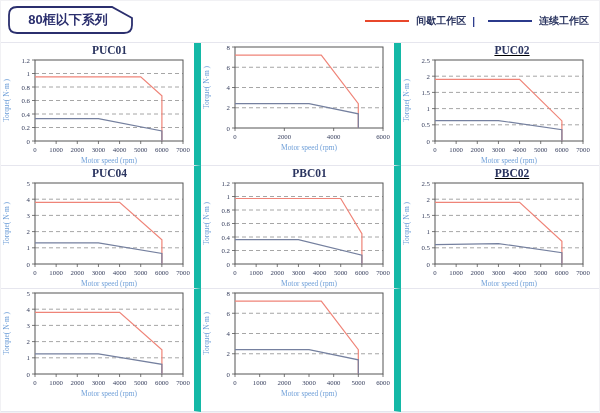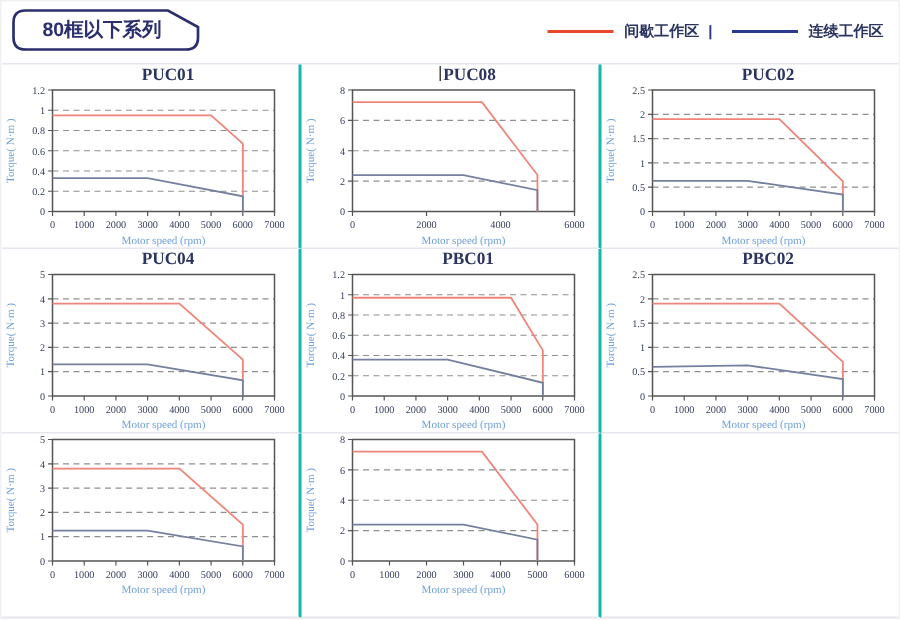--- a/index.html
+++ b/index.html
@@ -20,22 +20,22 @@
     position:absolute;right:10px;top:13px;display:flex;align-items:center;
     font-size:10px;font-weight:bold;color:#2b3560;
   }
   .legend-line{display:inline-block;width:44px;height:2px;margin:0 7px;}
   .legend-sep{margin:0 6px;color:#2b3a8c;font-weight:bold;}
   
   #charts-grid{
     display:grid;grid-template-columns:200px 200px 198px;grid-auto-rows:123px;
     border-top:1px solid #e6e6ee;width:100%;
   }
-  .cell{border-right:2px solid #14b8a6;border-bottom:1px solid #e6e6ee;padding-top:1px;box-sizing:border-box;}
-  .cell:nth-child(3n){border-right:none;}
+  .cell{border-right:7px solid #14b8a6;border-bottom:1px solid #e6e6ee;padding-top:1px;box-sizing:border-box;}
+  .cell:nth-child(3n){border-right:none;text-decoration:underline;}
   .chart-title{
     text-align:center;position:relative;left:12px;height:13px;line-height:13px;
     font-family:"Liberation Serif",serif;font-weight:bold;font-size:11.5px;color:#2b3560;
   }
   .cursor{display:inline-block;width:1px;height:10px;background:#444;margin-right:1px;vertical-align:-1px;}
   svg text.tick{font-family:"Liberation Serif",serif;font-size:6.8px;fill:#39415f;}
   svg text.axis-label{font-family:"Liberation Serif",serif;font-size:7.4px;fill:#6f9fd8;}
 </style>
 </head>
 <body>
@@ -92,21 +92,21 @@
           <text x="139.71428571428572" y="95" text-anchor="middle" class="tick">5000</text>
           <line x1="160.85714285714283" y1="84" x2="160.85714285714283" y2="87" stroke="#555555" stroke-width="0.8"></line>
           <text x="160.85714285714283" y="95" text-anchor="middle" class="tick">6000</text>
           <line x1="182" y1="84" x2="182" y2="87" stroke="#555555" stroke-width="0.8"></line>
           <text x="182" y="95" text-anchor="middle" class="tick">7000</text>
           <polyline points="34.0,19.9 139.7,19.9 160.9,38.8 160.9,84.0" fill="none" stroke="#ef8478" stroke-width="1.2"></polyline>
           <polyline points="34.0,61.7 97.4,61.7 160.9,73.9 160.9,84.0" fill="none" stroke="#75809f" stroke-width="1.2"></polyline>
           <text x="108" y="105.5" text-anchor="middle" class="axis-label">Motor speed (rpm)</text>
           <text x="8" y="43.5" text-anchor="middle" class="axis-label" transform="rotate(-90 8 43.5)">Torque( N·m )</text>
         </svg></div>
-      <div class="cell"><div class="chart-title"><span class="cursor"></span>PUC08</div><svg width="192" height="108">
+      <div class="cell"><svg width="192" height="108">
           <line x1="34" y1="63.75" x2="182" y2="63.75" stroke="#8f8f8f" stroke-width="0.8" stroke-dasharray="4 3"></line>
           <line x1="34" y1="43.5" x2="182" y2="43.5" stroke="#8f8f8f" stroke-width="0.8" stroke-dasharray="4 3"></line>
           <line x1="34" y1="23.25" x2="182" y2="23.25" stroke="#8f8f8f" stroke-width="0.8" stroke-dasharray="4 3"></line>
           <rect x="34" y="3" width="148" height="81" fill="none" stroke="#555555" stroke-width="1"></rect>
           <line x1="31" y1="84" x2="34" y2="84" stroke="#555555" stroke-width="0.8"></line>
           <text x="29" y="86.5" text-anchor="end" class="tick">0</text>
           <line x1="31" y1="63.75" x2="34" y2="63.75" stroke="#555555" stroke-width="0.8"></line>
           <text x="29" y="66.25" text-anchor="end" class="tick">2</text>
           <line x1="31" y1="43.5" x2="34" y2="43.5" stroke="#555555" stroke-width="0.8"></line>
           <text x="29" y="46" text-anchor="end" class="tick">4</text>

